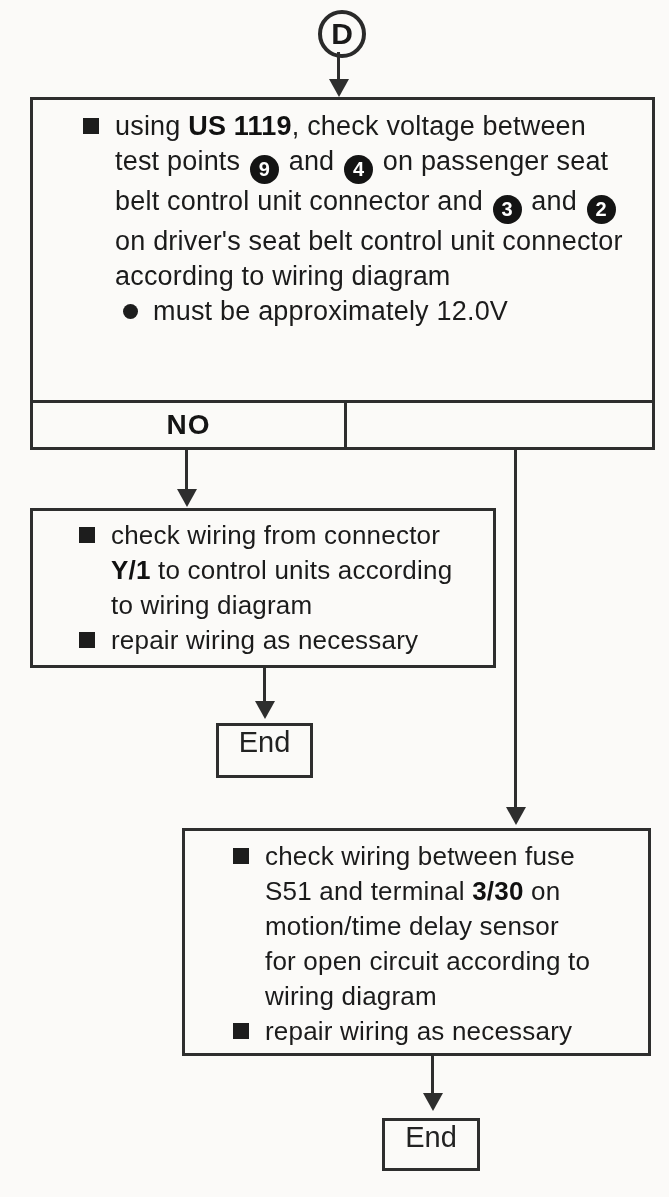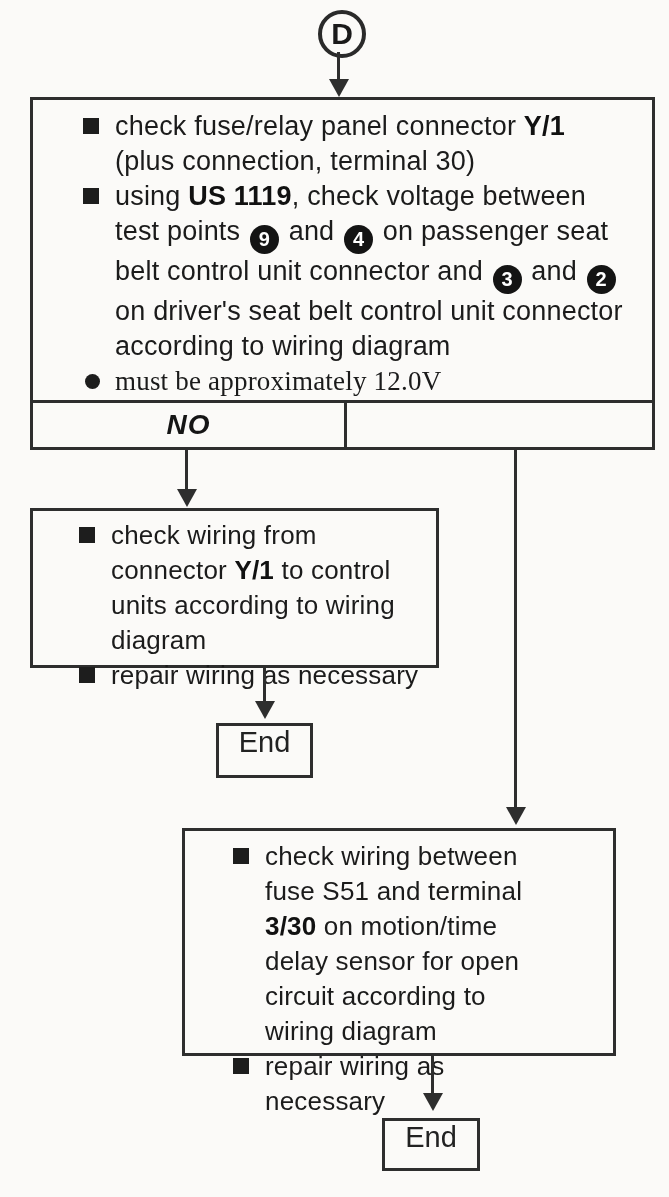--- a/index.html
+++ b/index.html
@@ -44,24 +44,24 @@
     border: 3px solid #2e2e2e;
     box-sizing: border-box;
   }
   .box-main  { left: 30px;  top: 97px;   width: 625px; height: 306px; }
   .band      { left: 30px;  top: 400px;  width: 625px; height: 50px; display: flex; }
   .band .cell {
     flex: none; display: flex; align-items: center; justify-content: center;
     font-size: 28px; font-weight: bold; letter-spacing: 1px; color: #151515;
     box-sizing: border-box;
   }
-  .band .cell-no  { width: 314px; border-right: 3px solid #2e2e2e; font-style: italic; }
+  .band .cell-no  { width: 314px; border-right: 3px solid #2e2e2e; }
   .band .cell-yes { flex: 1; }
-  .box-no    { left: 30px;  top: 508px;  width: 409px; height: 160px; }
-  .box-yes   { left: 182px; top: 828px;  width: 434px; height: 228px; }
+  .box-no    { left: 30px;  top: 508px;  width: 466px; height: 160px; }
+  .box-yes   { left: 182px; top: 828px;  width: 469px; height: 228px; }
   .box-end   { border-width: 3px; display: flex; align-items: flex-start; justify-content: center;
                font-size: 29px; color: #222; }
   .end-1     { left: 216px; top: 723px;  width: 97px;  height: 55px; }
   .end-2     { left: 382px; top: 1118px; width: 98px;  height: 53px; }
   
   ul.blist {
     list-style: none;
     margin: 0;
     font-size: 27px;
     line-height: 35px;
@@ -70,21 +70,21 @@
   .box-main ul.blist { padding: 9px 28px 0 82px; }
   .box-no   ul.blist { padding: 7px 12px 0 78px;  font-size: 26px; }
   .box-yes  ul.blist { padding: 8px 52px 0 80px;  font-size: 26px; }
   ul.blist li { position: relative; }
   .sq-bullet {
     position: absolute;
     left: -32px; top: 9px;
     width: 16px; height: 16px;
     background: #1d1d1d;
   }
-  .note-item { position: relative; font-family: Liberation Serif, serif; }
+  .note-item { margin-left: 38px; position: relative; }
   .dot-bullet {
     position: absolute;
     left: -30px; top: 10px;
     width: 15px; height: 15px;
     background: #1d1d1d;
     border-radius: 50%;
   }
   .num-circle {
     display: inline-flex;
     width: 29px; height: 29px;
@@ -107,21 +107,20 @@
   <div class="start-circle">
     <span>D</span>
   </div>
   <div class="vline" style="left:337px; top:52px; height:30px;"></div>
   <div class="arrowhead" style="left:329px; top:79px;"></div>
 
   <div class="flowbox box-main">
     <ul class="blist">
       <li>
         <span class="sq-bullet"></span>
-        <span><span>check fuse/relay panel connector </span><strong>Y/1</strong><span> (plus connection, terminal 30)</span></span>
       </li>
       <li>
         <span class="sq-bullet"></span>
         <span><span>using </span><strong>US 1119</strong><span>, check voltage between test points </span><span class="num-circle">9</span><span> and </span><span class="num-circle">4</span><span> on passenger seat belt control unit connector and </span><span class="num-circle">3</span><span> and </span><span class="num-circle">2</span><span> on driver's seat belt control unit connector according to wiring diagram</span></span>
       </li>
       <li class="note-item">
         <span class="dot-bullet"></span>
         <span><span>must be approximately 12.0V</span></span>
       </li>
     </ul>

